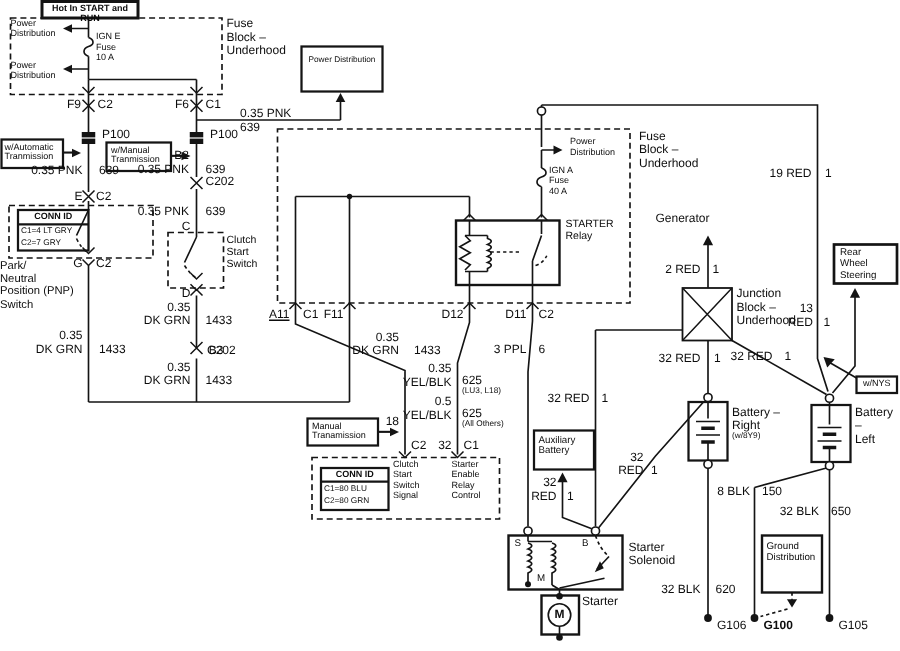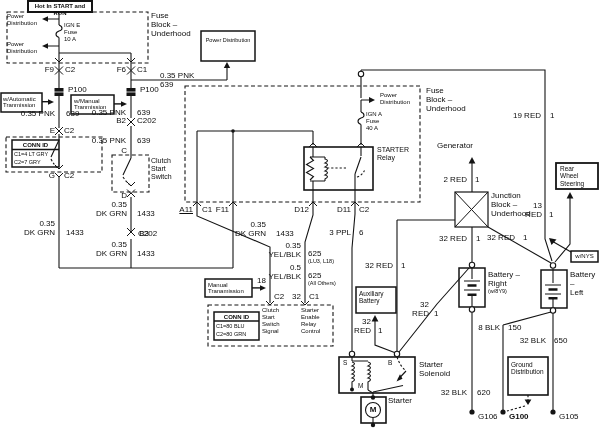--- a/index.html
+++ b/index.html
@@ -205,29 +205,33 @@
 <div class="t f8" style="left:68px;top:85px;">P100</div>
 <div class="t f8" style="left:140px;top:85px;">P100</div>
 
 <div class="t f8 r" style="right:545px;top:109px;">0.35 PNK</div>
 <div class="t f8" style="left:66px;top:109px;">639</div>
 <div class="t f8 r" style="right:474px;top:108px;">0.35 PNK</div>
 <div class="t f8" style="left:137px;top:108px;">639</div>
 
 <div class="t f8 r" style="right:545px;top:126px;">E</div>
 <div class="t f8" style="left:64px;top:126px;">C2</div>
-<div class="t f8 r" style="right:474px;top:116px;">B2</div>
+<div class="t f8 r" style="right:474px;top:99px;">B2</div>
 <div class="t f8" style="left:137px;top:116px;">C202</div>
 <div class="t f8 r" style="right:474px;top:136px;">0.35 PNK</div>
 <div class="t f8" style="left:137px;top:136px;">639</div>
 <div class="t f8 r" style="right:473px;top:146px;">C</div>
 
 <div class="t f6 b c" style="left:12px;top:141.5px;width:47px;">CONN ID</div>
 <div class="t f55" style="left:14px;top:151px;">C1=4 LT GRY</div>
 <div class="t f55" style="left:14px;top:159px;">C2=7 GRY</div>
+<div class="t" style="left:0px;top:173px;">Park/
+Neutral
+Position (PNP)
+Switch</div>
 <div class="t f8 r" style="right:545px;top:171px;">G</div>
 <div class="t f8" style="left:64px;top:171px;">C2</div>
 
 <div class="t f7" style="left:151px;top:157px;">Clutch
 Start
 Switch</div>
 <div class="t f8 r" style="right:473px;top:191px;">D</div>
 <div class="t f8 r" style="right:473px;top:200px;">0.35
 DK GRN</div>
 <div class="t f8" style="left:137px;top:209px;">1433</div>

